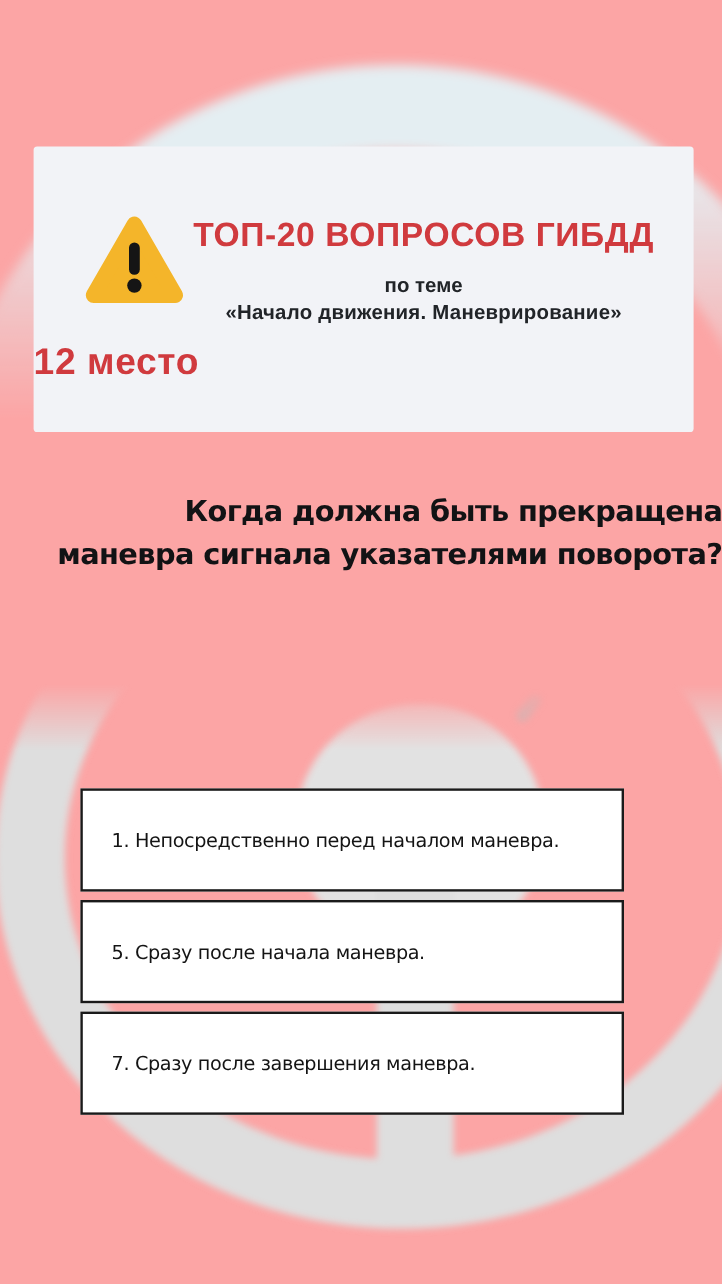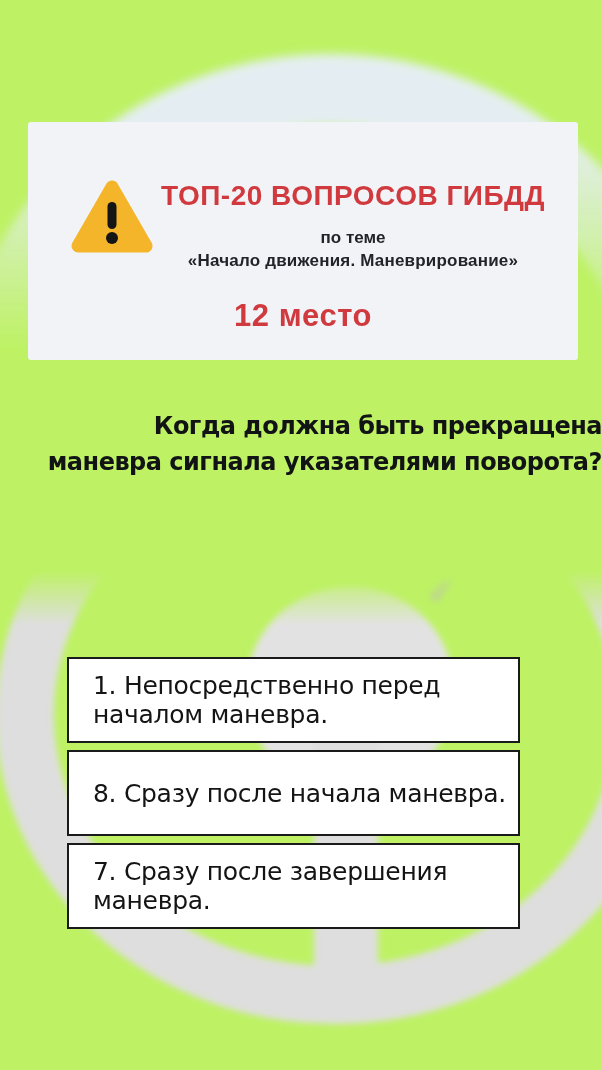--- a/index.html
+++ b/index.html
@@ -1,21 +1,21 @@
 <!DOCTYPE html>
 <html><head>
 <meta charset="utf-8">
 <style>
   html,body{margin:0;padding:0;background:#ffffff;}
   .stage{
     position:relative;
     width:602px;height:1070px;
     margin:0 auto;
     overflow:hidden;
-    background:#bef264;
+    background:#fca5a5;
     font-family:"Liberation Sans", sans-serif;
     text-decoration:underline;
   }
   
   .watermark-svg{position:absolute;left:0;top:0;z-index:0;}
   
   .header-card{
     position:absolute;left:28px;top:122px;width:550px;height:238px;
     background:#f2f3f7;border-radius:3px;z-index:2;
   }
@@ -31,40 +31,40 @@
   }
   .header-subtitle{
     color:#212428;font-weight:bold;font-size:17px;line-height:23px;
     margin-top:14px;
   }
   .header-topic{
     color:#212428;font-weight:bold;font-size:17px;line-height:24px;
     white-space:nowrap;letter-spacing:0.2px;
   }
   .header-rank{
-    margin-top:25px;text-align:center;
+    margin-top:11px;text-align:left;
     color:#d03a3e;font-weight:bold;font-size:31px;letter-spacing:0.5px;
   }
   
   .question{
     position:absolute;left:0;top:408px;width:602px;z-index:2;
     text-align:right;color:#121315;
     font-family:"DejaVu Sans", sans-serif;
     font-weight:bold;font-size:24px;line-height:36px;letter-spacing:-0.5px;
   }
   
   .answers{position:absolute;left:67px;top:657px;width:453px;z-index:3;}
   .answer-box{
     box-sizing:border-box;
     width:453px;height:86px;margin-bottom:7px;
     background:#ffffff;border:2px solid #1a1a1a;
     display:flex;align-items:center;
     padding-left:24px;padding-right:10px;
     font-family:"DejaVu Sans", sans-serif;
-    font-size:25px;letter-spacing:-0.3px;color:#141414;
+    font-size:16px;letter-spacing:-0.3px;color:#141414;
     cursor:pointer;
   }
 </style>
 </head>
 <body>
 
 <div class="stage">
 
   <svg class="watermark-svg" width="602" height="1070" viewBox="0 0 602 1070">
     <defs>
@@ -121,20 +121,20 @@
   <div class="question">
     <div>Когда должна быть прекращена</div>
     <div>маневра сигнала указателями поворота?</div>
   </div>
 
   <div class="answers">
     <div class="answer-box">
       <span>1. Непосредственно перед началом маневра.</span>
     </div>
     <div class="answer-box">
-      <span>8. Сразу после начала маневра.</span>
+      <span>5. Сразу после начала маневра.</span>
     </div>
     <div class="answer-box">
       <span>7. Сразу после завершения маневра.</span>
     </div>
   </div>
 
 </div>
 
 </body></html>

